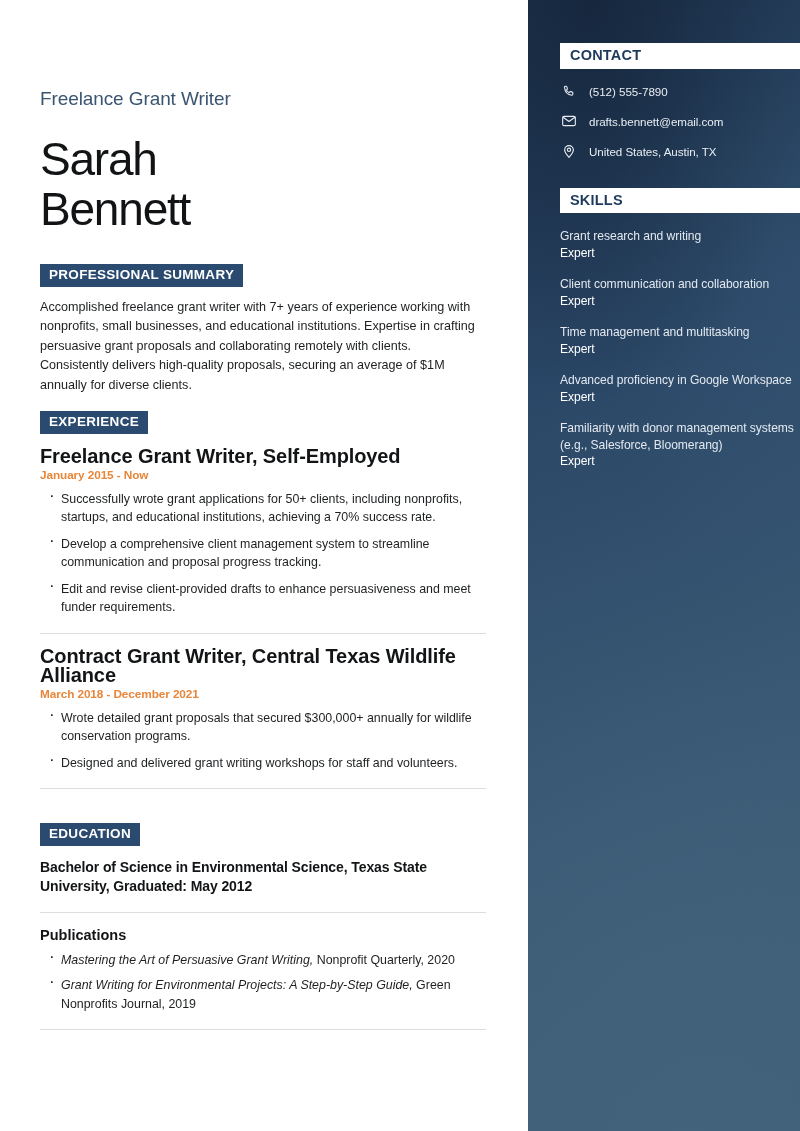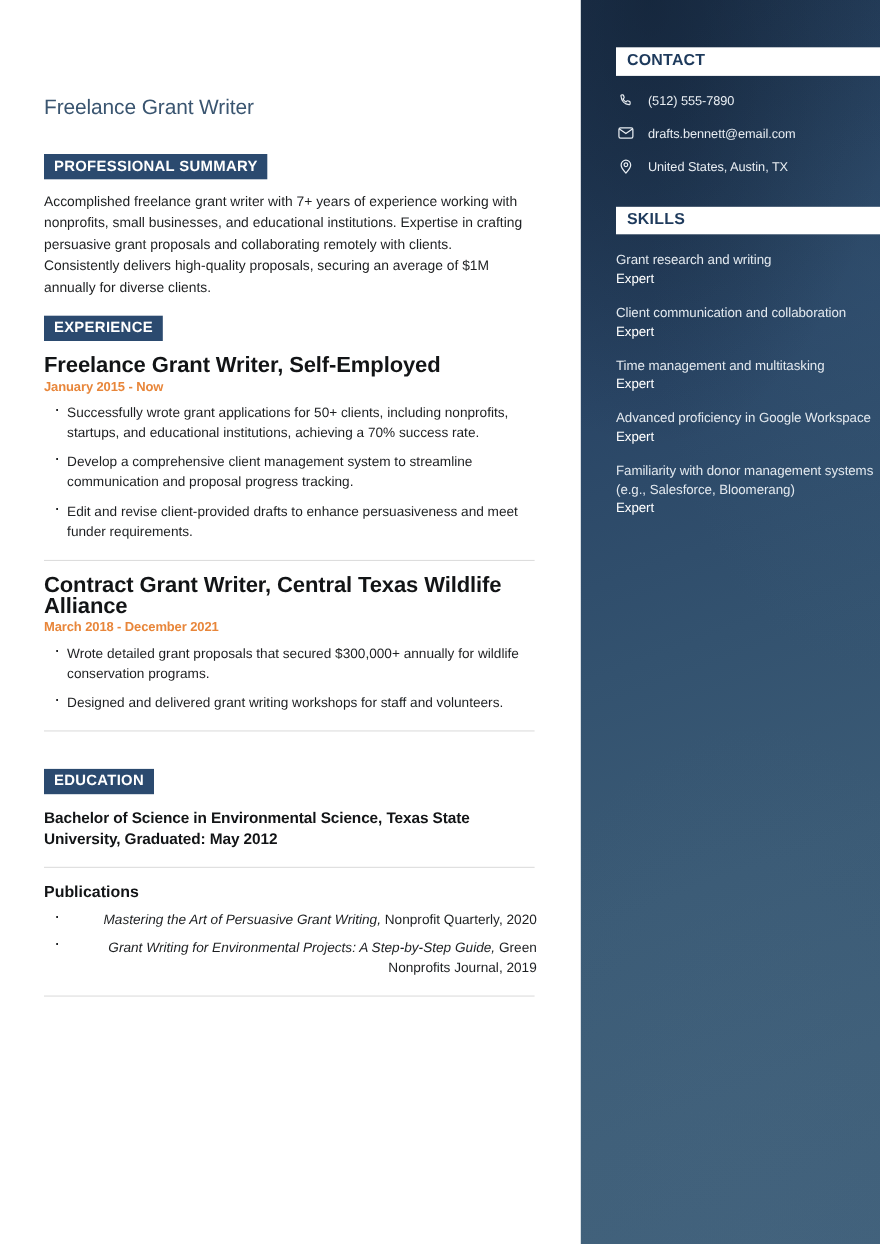--- a/index.html
+++ b/index.html
@@ -143,21 +143,20 @@
     font-size: 14.5px;
     font-weight: bold;
     color: #121416;
     margin-top: 14px;
   }
 
   ul.pubs {
     margin-top: 8px;
     list-style: none;
     padding-left: 0;
-    text-align: right;
   }
 
   ul.pubs li {
     position: relative;
     font-size: 12.4px;
     line-height: 18.5px;
     color: #1d1f21;
     padding-left: 21px;
     margin-bottom: 7px;
     max-width: 450px;
@@ -290,20 +289,24 @@
 </style>
 </head>
 <body>
 
 <div class="page">
 
   <div class="main">
 
     <div class="job-tagline">Freelance Grant Writer</div>
 
+    <div class="full-name">
+      <span class="ln">Sarah</span>
+      <span class="ln">Bennett</span>
+    </div>
 
     <div class="sec-summary">
       <div class="sec-badge">PROFESSIONAL SUMMARY</div>
       <p class="summary-text">Accomplished freelance grant writer with 7+ years of experience working with nonprofits, small businesses, and educational institutions. Expertise in crafting persuasive grant proposals and collaborating remotely with clients. Consistently delivers high-quality proposals, securing an average of $1M annually for diverse clients.</p>
     </div>
 
     <div class="sec-experience">
       <div class="sec-badge">EXPERIENCE</div>
 
       <div class="entry">

